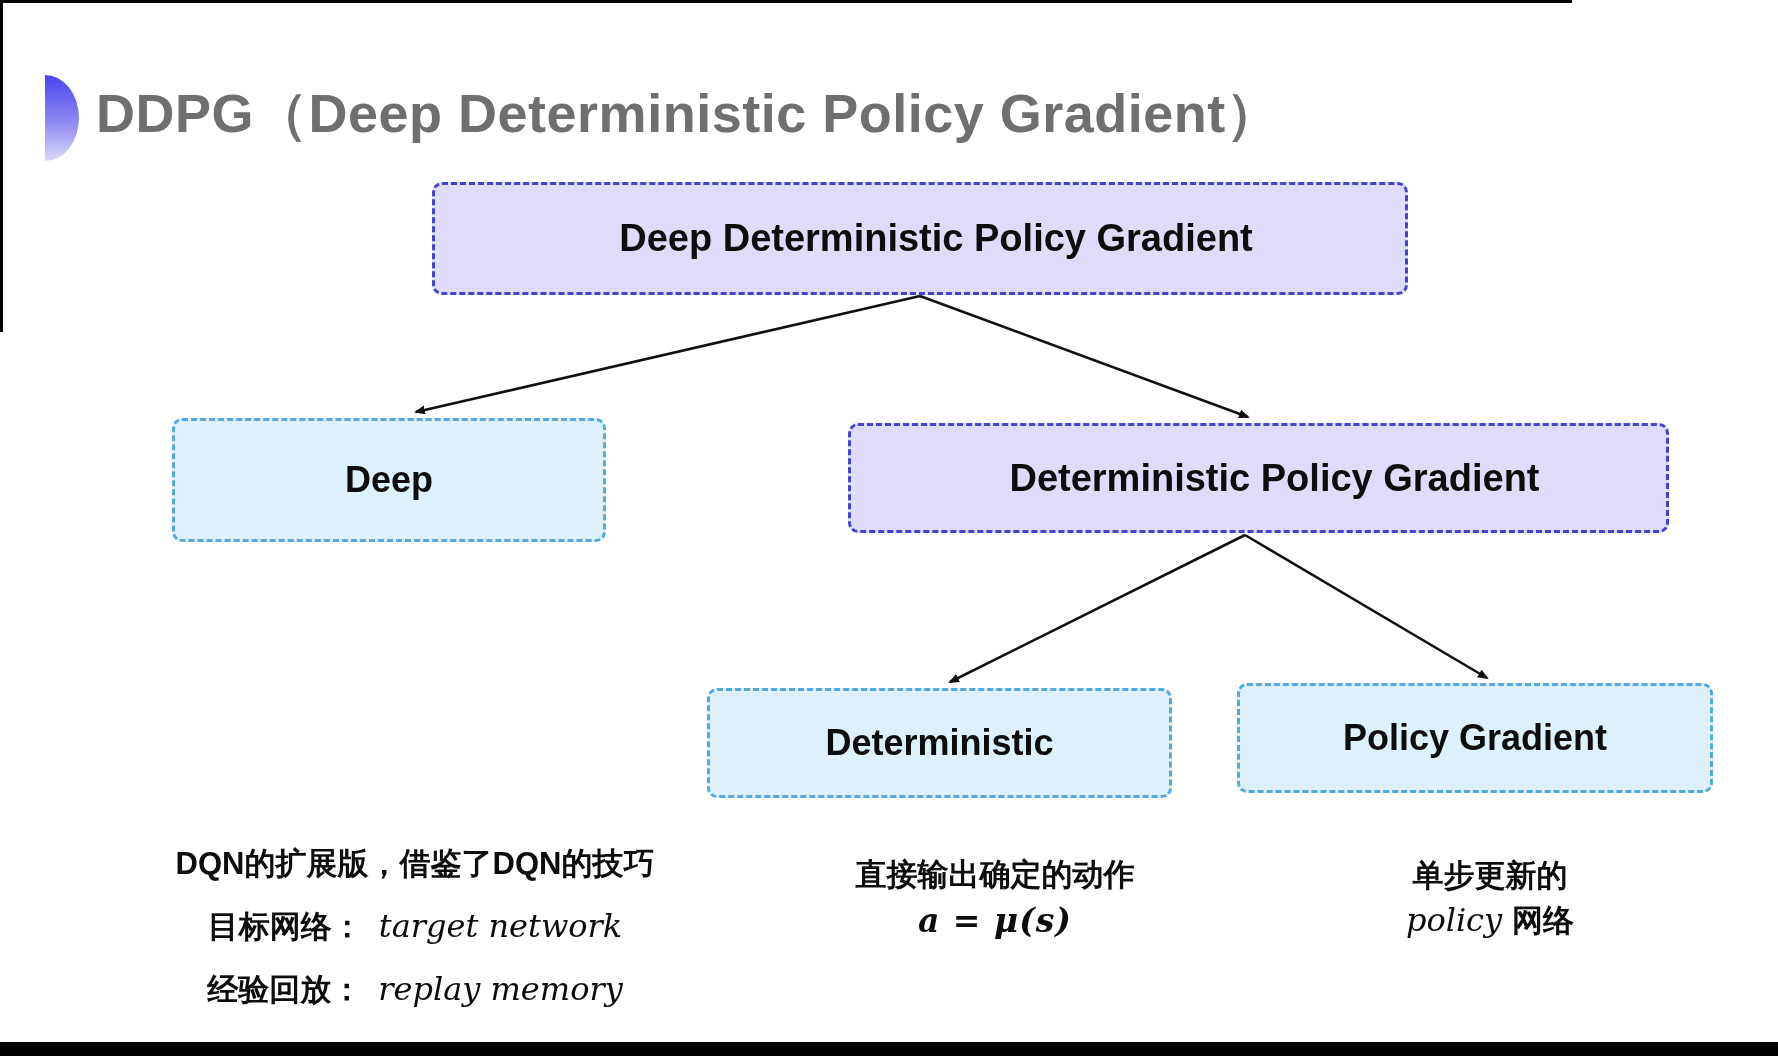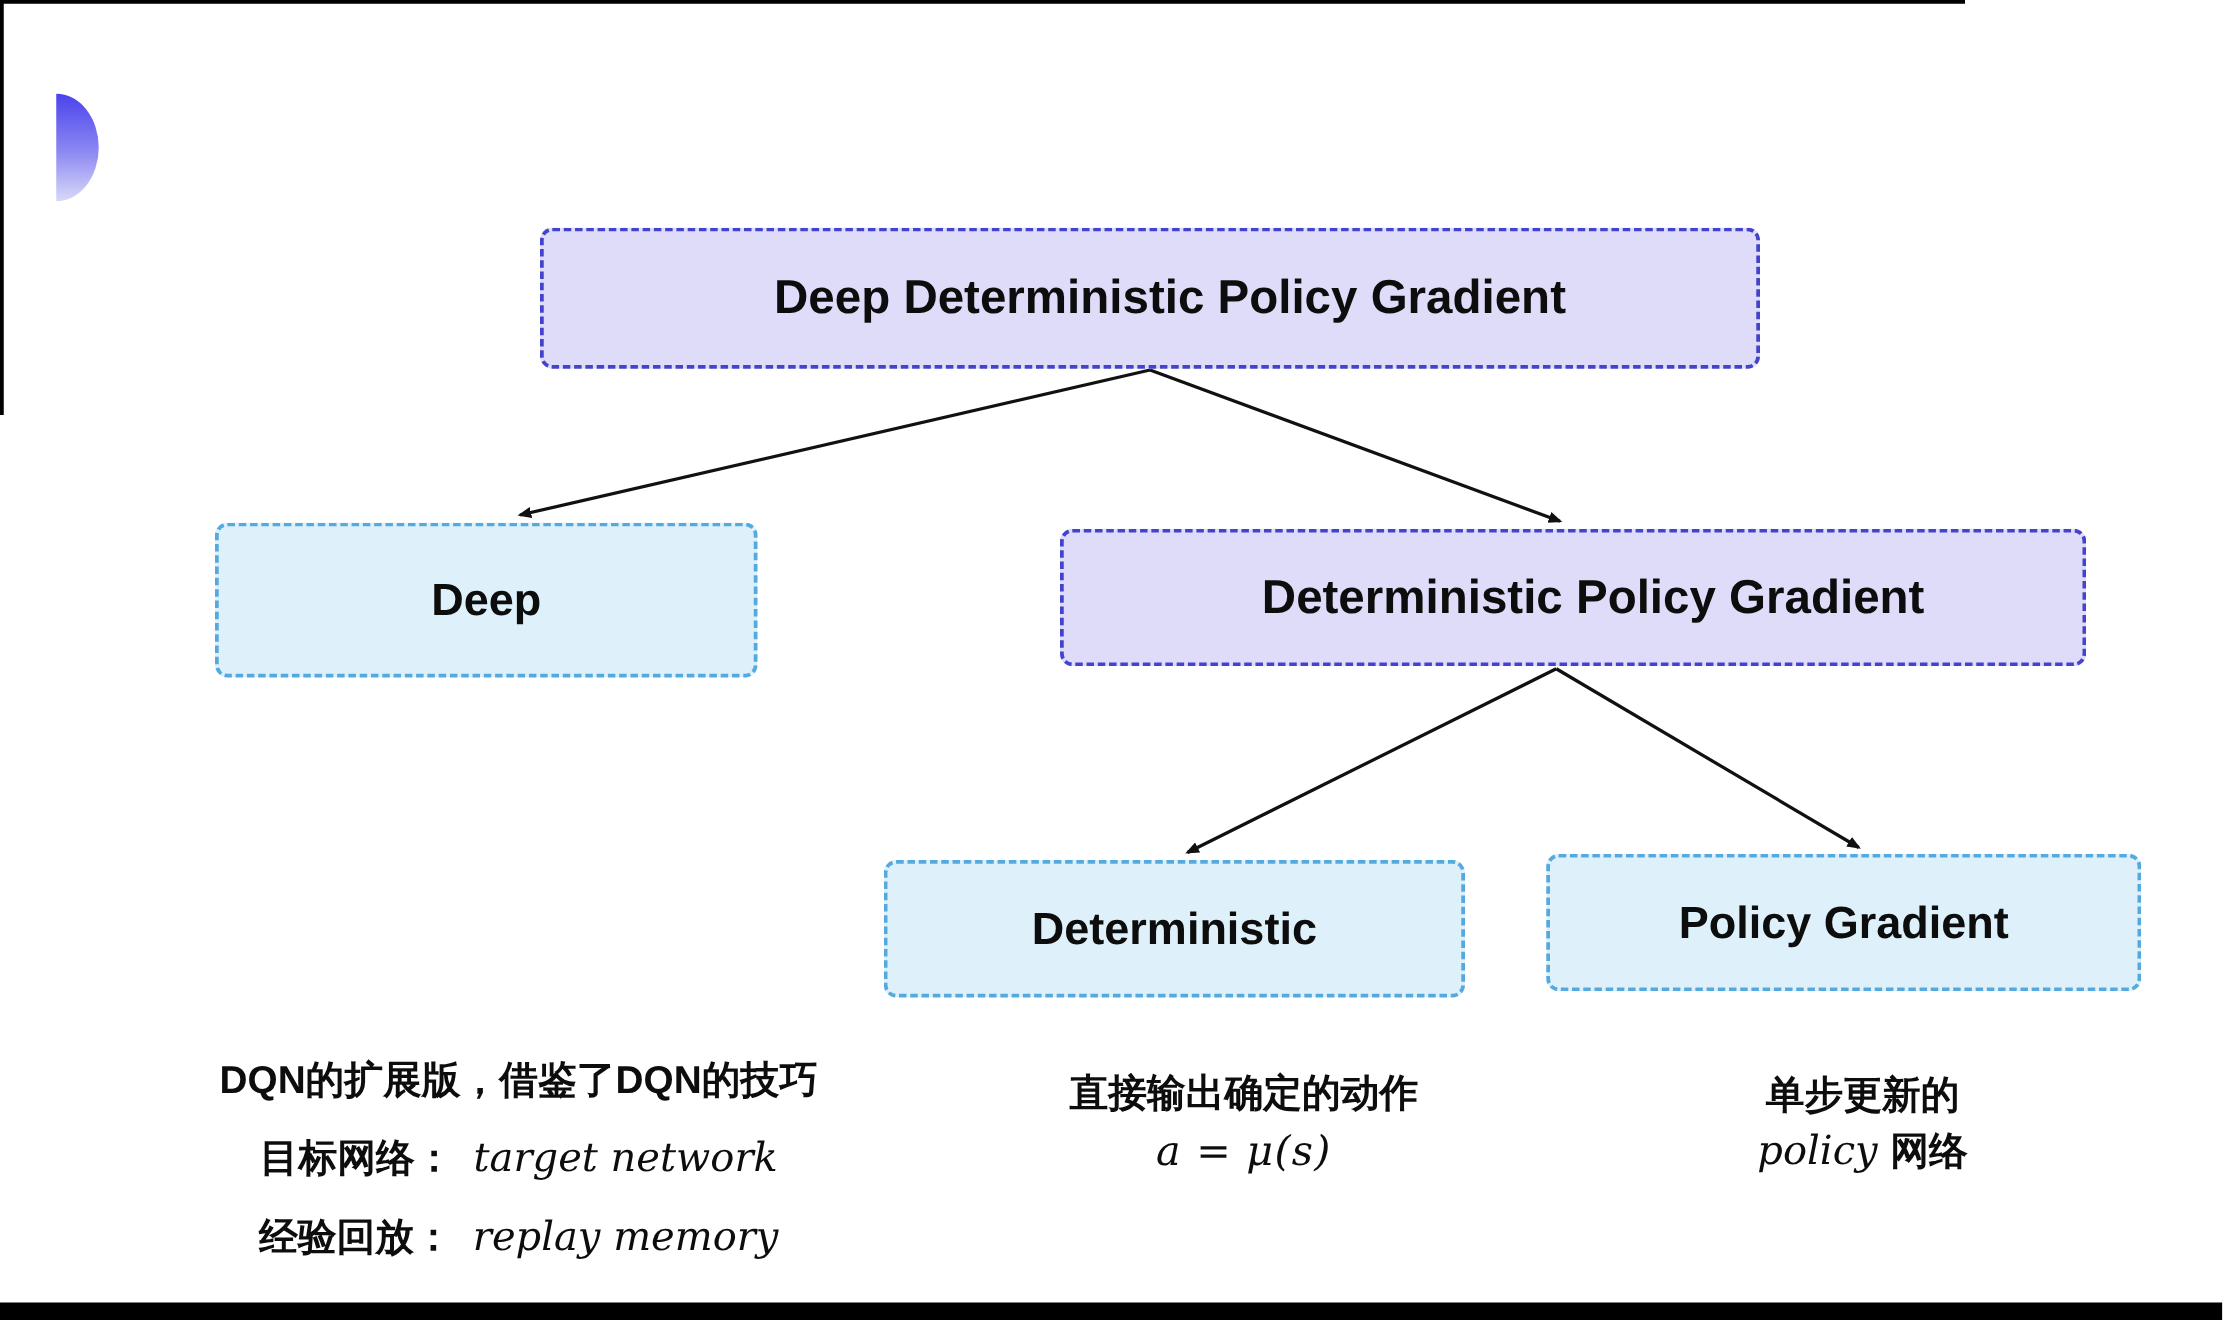--- a/index.html
+++ b/index.html
@@ -47,35 +47,36 @@
   .note{position:absolute;text-align:center;color:#0d0d0d;}
   .note-deep{left:118px;top:832px;width:594px;font-size:31px;font-weight:600;line-height:63px;}
   .note-det{left:790px;top:852px;width:410px;font-size:31px;font-weight:600;line-height:46px;}
   .note-pg{left:1285px;top:854px;width:410px;font-size:31px;font-weight:600;line-height:44px;}
   .serif-it{
     font-family:"DejaVu Serif", serif;font-style:italic;font-weight:500;
     font-size:32px;
   }
   .note-deep .serif-it{margin-left:16px;}
   .formula{
-    font-family:"DejaVu Serif", serif;font-style:italic;font-weight:400;
+    font-family:"DejaVu Serif", serif;font-style:italic;font-weight:700;
     font-size:33px;letter-spacing:1px;
   }
   .word-zh{margin-left:10px;}
 </style>
 </head>
 <body>
 
 <div id="stage">
 
   <div class="frame-top"></div>
   <div class="frame-left"></div>
   <div class="frame-bottom"></div>
 
   <div class="title-bullet"></div>
+  <div class="page-title">DDPG（Deep Deterministic Policy Gradient）</div>
 
   <svg class="arrows" width="1778" height="1056">
     <defs>
       <marker id="ah" markerWidth="12" markerHeight="10" refX="9" refY="4.5" orient="auto" markerUnits="userSpaceOnUse">
         <path d="M0,0 L11,4.5 L0,9 z" fill="#111111"></path>
       </marker>
     </defs>
     <line x1="920" y1="296" x2="416" y2="412" stroke="#111111" stroke-width="2.6" marker-end="url(#ah)"></line>
     <line x1="920" y1="296" x2="1248" y2="417" stroke="#111111" stroke-width="2.6" marker-end="url(#ah)"></line>
     <line x1="1245" y1="535" x2="950" y2="682" stroke="#111111" stroke-width="2.6" marker-end="url(#ah)"></line>

